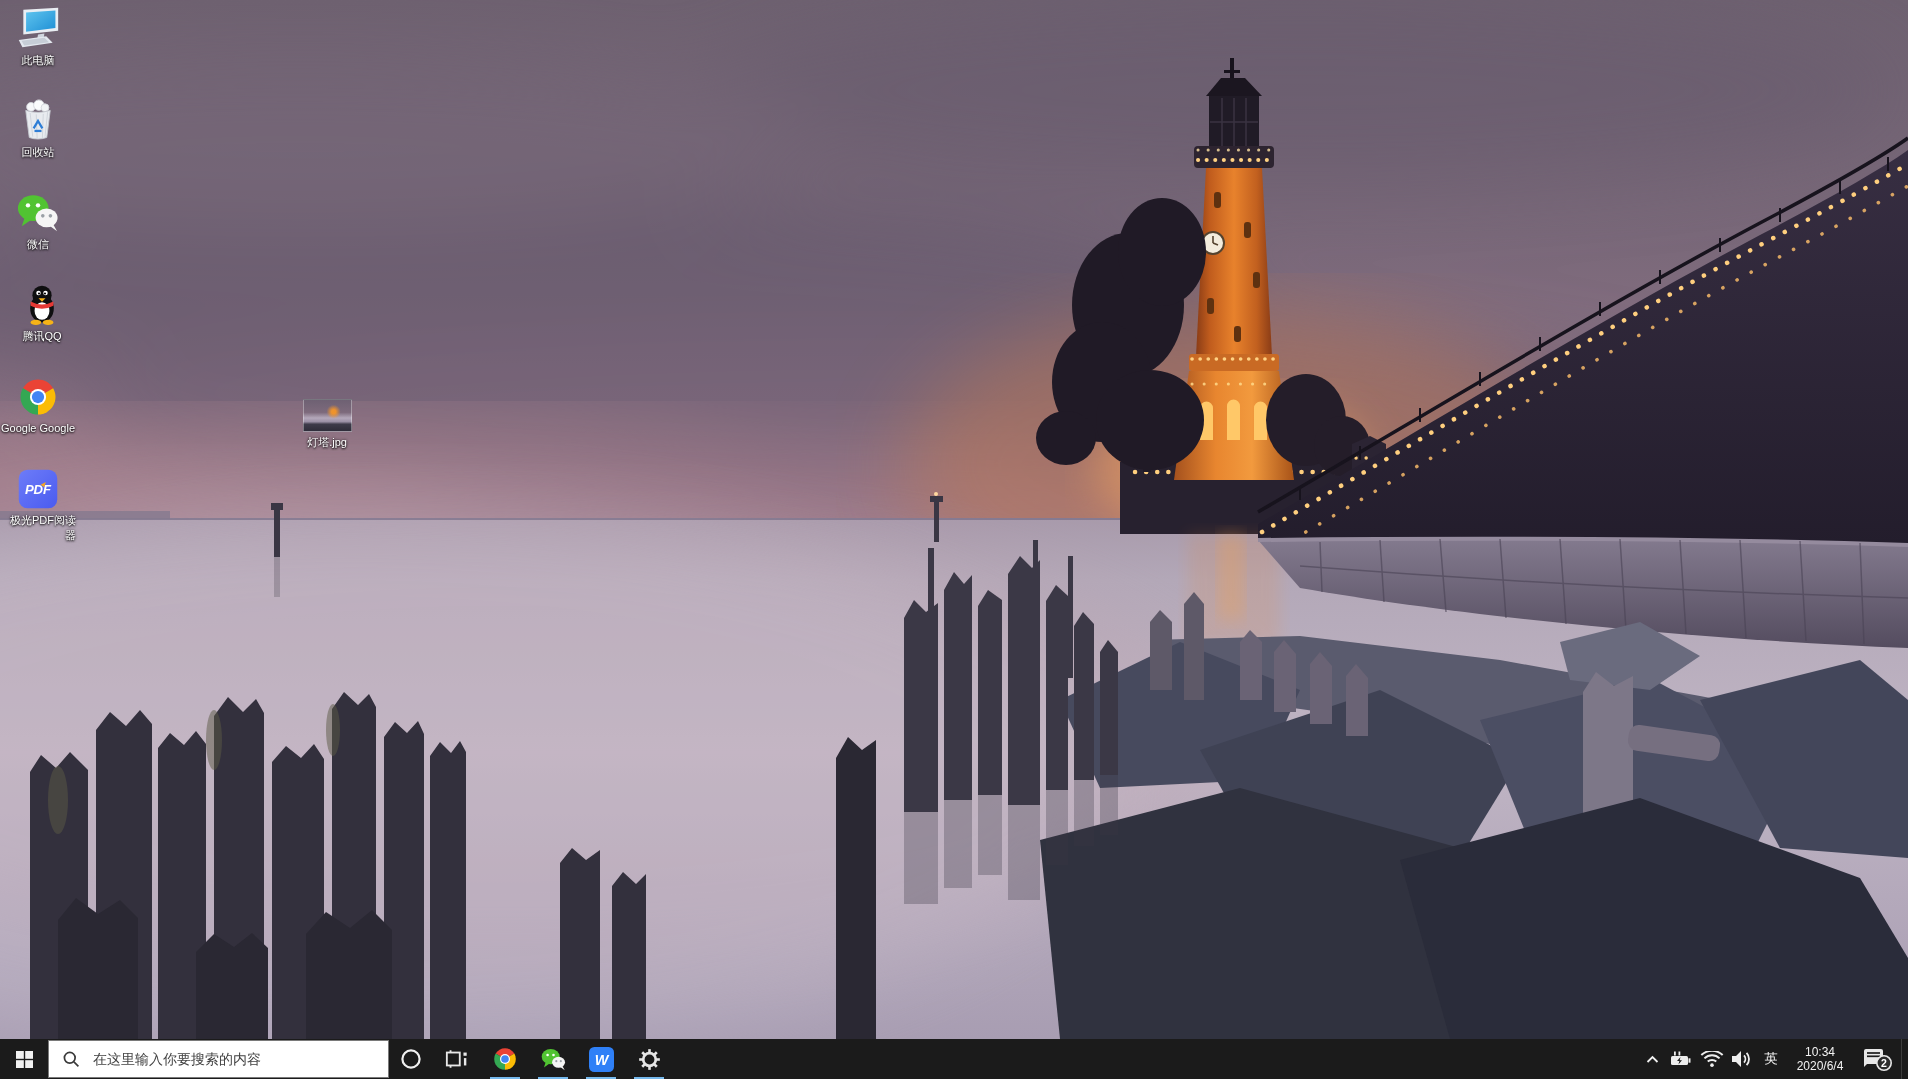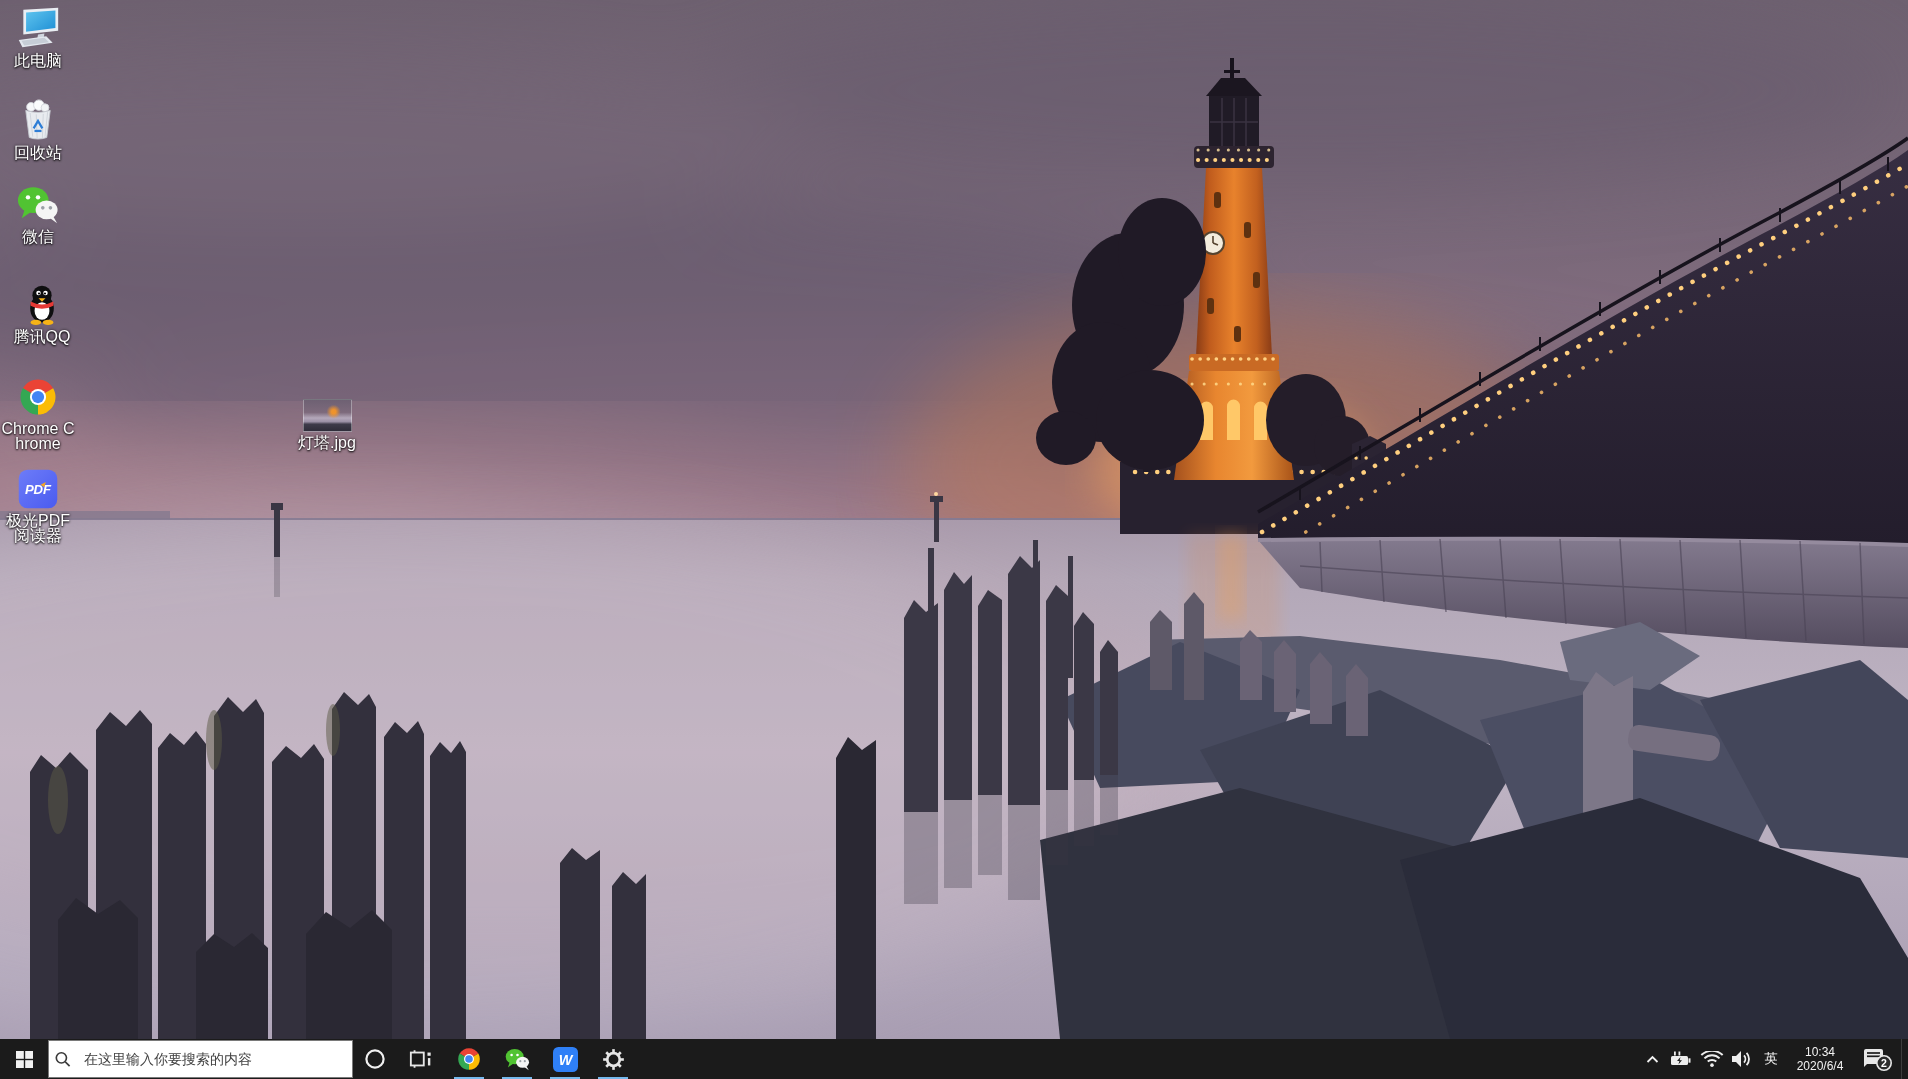--- a/index.html
+++ b/index.html
@@ -3,34 +3,34 @@
 <meta charset="utf-8">
 <style>
   html,body{margin:0;padding:0;background:#000;}
   #screen{position:relative;width:1908px;height:1079px;overflow:hidden;
           font-family:"Liberation Sans","DejaVu Sans",sans-serif;}
   #wallpaper{position:absolute;left:0;top:0;width:1908px;height:1039px;display:block;}
 
   
   .dicon{position:absolute;width:76px;display:flex;flex-direction:column;align-items:center;cursor:default;}
   .dicon .ic{height:44px;display:flex;align-items:flex-end;justify-content:flex-start;text-decoration:underline;}
-  .dicon .lbl{margin-top:3px;font-size:16px;line-height:15px;color:#fff;text-align:center;
+  .dicon .lbl{margin-top:3px;font-size:11px;line-height:15px;color:#fff;text-align:right;
               text-shadow:0 1px 2px rgba(0,0,0,.95),0 0 3px rgba(0,0,0,.8);max-width:76px;word-break:break-all;}
   .thumb{width:47px;height:31px;border:1px solid rgba(255,255,255,.35);
          background:
            radial-gradient(circle at 63% 38%, rgba(245,150,40,.95) 0 2px, rgba(245,150,40,0) 7px),
            linear-gradient(180deg,#6e6173 0%,#7d6a7c 40%,#b4a8ba 58%,#9b90a6 70%,#3e3b4a 78%,#2f2d3a 100%);}
 
   
   #taskbar{position:absolute;left:0;bottom:0;width:1908px;height:40px;background:#1b1b1b;
            display:flex;align-items:stretch;z-index:5;}
   .tbtn{width:48px;display:flex;align-items:center;justify-content:center;position:relative;flex:none;}
   .indicator{position:absolute;bottom:0;left:50%;transform:translateX(-50%);width:30px;height:2.5px;background:#76b9ed;}
-  #searchbox{flex:none;width:305px;margin:1px 0;background:#ffffff;border:1px solid #7a7a7a;
-             display:flex;align-items:center;gap:10px;padding:0 0 0 5px;box-sizing:border-box;}
+  #searchbox{flex:none;width:341px;margin:1px 0;background:#ffffff;border:1px solid #7a7a7a;
+             display:flex;align-items:center;gap:10px;padding:0 0 0 13px;box-sizing:border-box;}
   #searchbox input{border:none;outline:none;background:transparent;font-size:14px;color:#111;width:280px;
                    font-family:"Liberation Sans","DejaVu Sans",sans-serif;}
   #searchbox input::placeholder{color:#424242;opacity:1;}
   #tray{margin-left:auto;display:flex;align-items:center;flex:none;}
   .trayb{height:40px;display:flex;align-items:center;justify-content:center;flex:none;}
   #ime{width:28px;font-size:13.5px;color:#f2f2f2;justify-content:center;}
   #clock{width:70px;flex-direction:column;color:#f2f2f2;font-size:12px;line-height:14px;text-align:center;}
   #showdesk{width:6px;border-left:1px solid #3c3c3c;height:40px;}
 </style>
 </head>
@@ -312,21 +312,21 @@
           <circle cx="32" cy="10" r="4.5" fill="#f2f4f6" stroke="#d2d6db"></circle>
           <path d="M10,13 L14,44 Q24,47.5 34,44 L38,13 Q24,17.5 10,13 Z" fill="#e8ebef" stroke="#c3c8cf"></path>
           <path d="M15,16 L18,43 M22,17.5 L23,45 M30,17 L29,44.5 M35,15 L32,43" stroke="#cdd2d9" fill="none"></path>
           <path d="M19,33.5 L24,25 L29,33.5" stroke="#2e7ed6" stroke-width="2.6" fill="none"></path>
           <path d="M20,36.5 L28,36.5" stroke="#2e7ed6" stroke-width="2.6" fill="none"></path>
         </svg>
       </div>
       <div class="lbl">回收站</div>
     </div>
 
-    <div class="dicon" style="left:0;top:182px">
+    <div class="dicon" style="left:0;top:190px">
       <div class="ic">
         <svg width="46" height="42" viewBox="0 0 48 44">
           <ellipse cx="19" cy="17" rx="16" ry="13.5" fill="#51c332"></ellipse>
           <polygon points="10,27 7,36 17,29" fill="#51c332"></polygon>
           <circle cx="13.5" cy="14" r="2.3" fill="#ffffff"></circle>
             <circle cx="24" cy="14" r="2.3" fill="#ffffff"></circle>
           <ellipse cx="33" cy="27" rx="11.5" ry="9.8" fill="#f5f5f5"></ellipse>
           <polygon points="40,34 44,41 35,34.5" fill="#f5f5f5"></polygon>
           <circle cx="29" cy="25" r="1.9" fill="#9aa0a6"></circle>
             <circle cx="37" cy="25" r="1.9" fill="#9aa0a6"></circle>
@@ -357,21 +357,21 @@
     <div class="dicon" style="left:0;top:374px">
       <div class="ic">
         <svg width="42" height="42" viewBox="0 0 48 48">
           <path d="M24,24 L6.7,14 A20,20 0 0 1 41.3,14 Z" fill="#ea4335"></path>
           <path d="M24,24 L6.7,14 A20,20 0 0 0 24,44 Z" fill="#34a853"></path>
           <path d="M24,24 L41.3,14 A20,20 0 0 1 24,44 Z" fill="#fbbc05"></path>
           <circle cx="24" cy="24" r="9.2" fill="#ffffff"></circle>
           <circle cx="24" cy="24" r="7" fill="#4285f4"></circle>
         </svg>
       </div>
-      <div class="lbl">Chrome Chrome</div>
+      <div class="lbl">Google Google</div>
     </div>
 
     <div class="dicon" style="left:0;top:466px">
       <div class="ic">
         <svg width="42" height="42" viewBox="0 0 48 48">
           <defs>
               <linearGradient id="pdfg" x1="0" y1="0" x2="1" y2="1">
             <stop offset="0" stop-color="#6d7cf8"></stop>
                 <stop offset="1" stop-color="#4a5bf0"></stop>
               </linearGradient>

